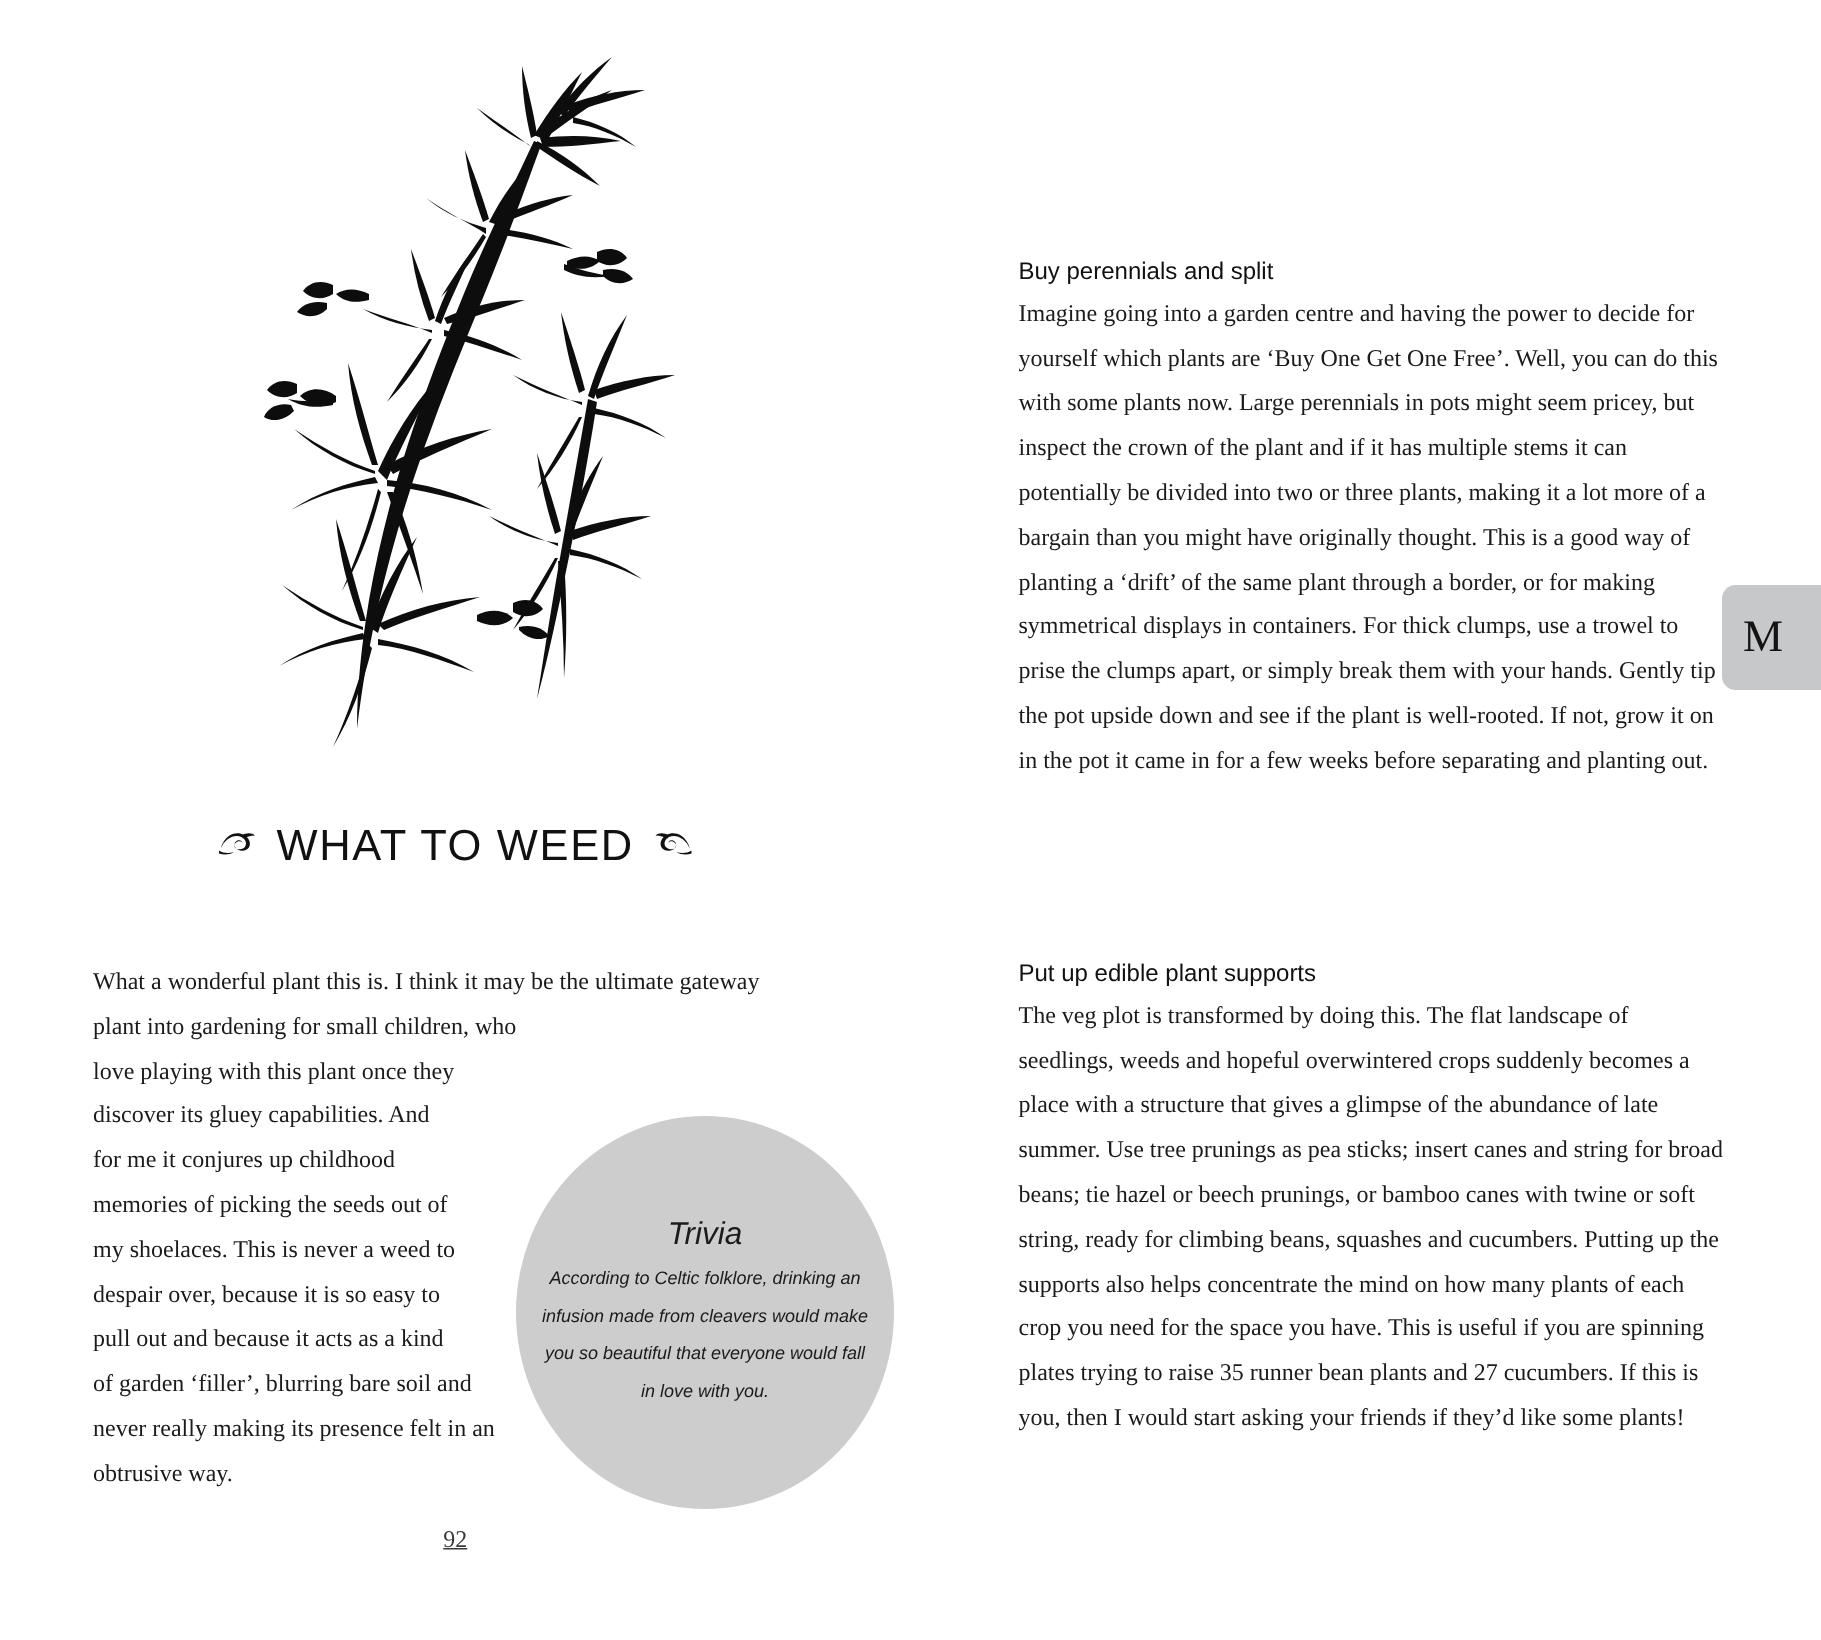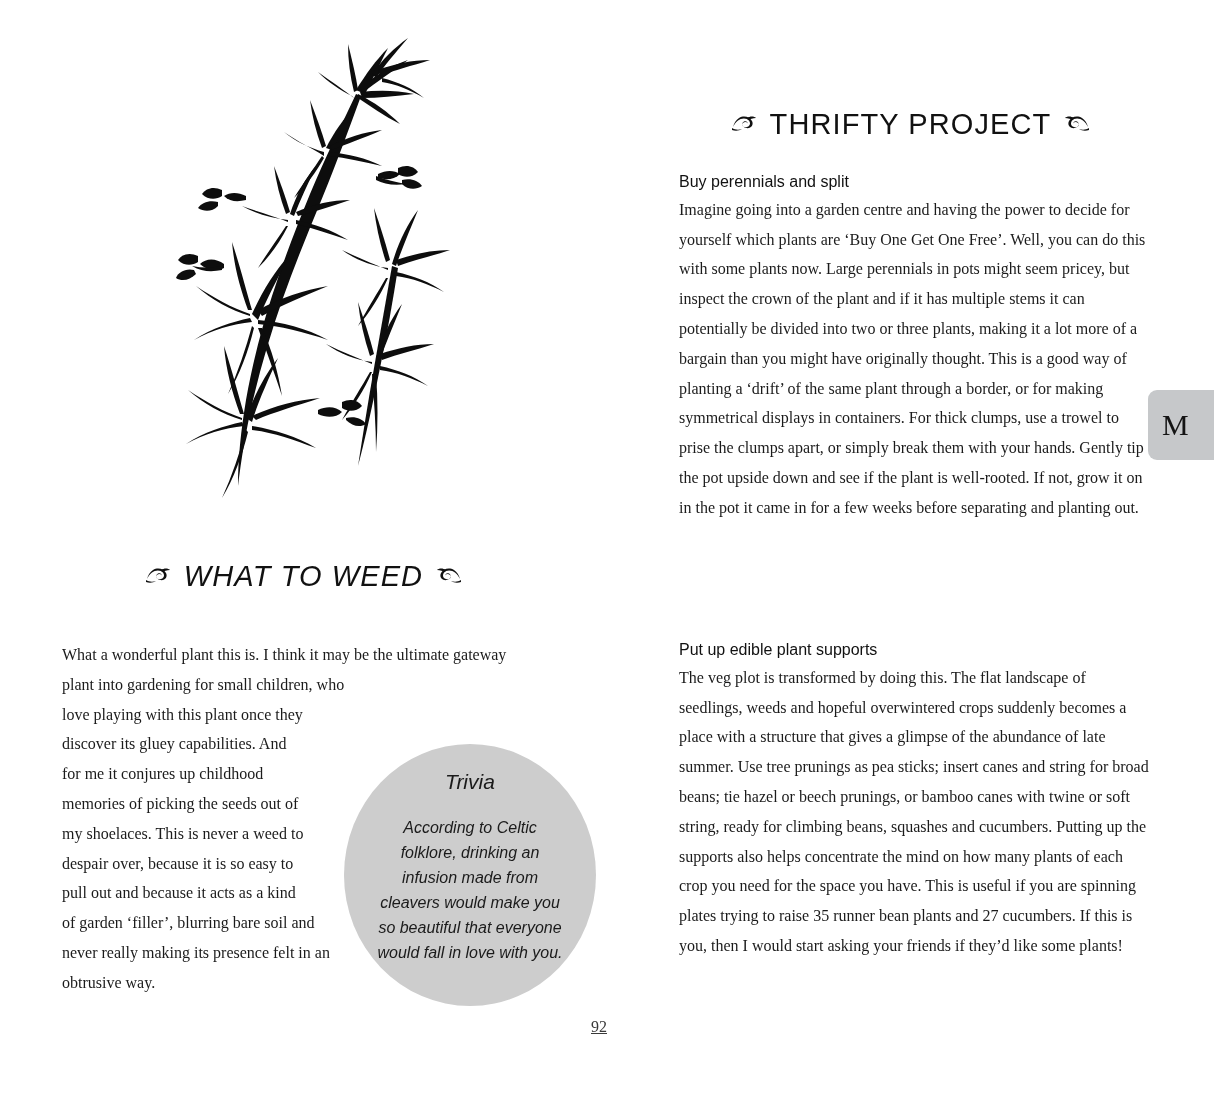--- a/index.html
+++ b/index.html
@@ -60,35 +60,35 @@
     color: #1b1b1b;
     margin: 0;
     text-align: left;
   }
   .folio {
     position: absolute;
     font-family: "Liberation Serif", serif;
     font-size: 16px;
     color: #3a3a3a;
     width: 100%;
-    text-align: right;
+    text-align: center;
     left: 0;
     text-decoration: underline;
   }
 
   
   #thrifty-head  { position: absolute; left: 0; top: 108px; width: 607px; }
   #thrifty-block { position: absolute; left: 72px; top: 172px; width: 472px; }
 
   
   #oddjob-head   { position: absolute; left: 0; top: 580px; width: 607px; }
   #oddjob-block  { position: absolute; left: 72px; top: 640px; width: 472px; }
 
   
-  #weed-head  { position: absolute; left: 0; top: 560px; width: 607px; font-style: italic; }
+  #weed-head  { position: absolute; left: 0; top: 548px; width: 607px; }
   #weed-block { position: absolute; left: 62px; top: 640px; width: 480px; }
 
   
   .wrap-shape {
     float: right;
     width: 262px;
     height: 300px;
     shape-outside: ellipse(131px 150px at 50% 50%);
     -webkit-shape-outside: ellipse(131px 150px at 50% 50%);
     margin-top: 62px;
@@ -118,25 +118,25 @@
     font-style: italic;
     font-size: 21px;
     color: #1b1b1b;
     line-height: 1.25;
     margin-bottom: 3px;
     text-align: center;
   }
   #trivia-circle .trivia-body {
     font-family: "Liberation Sans", sans-serif;
     font-style: italic;
-    font-size: 16px;
+    font-size: 12px;
     line-height: 25px;
     color: #1b1b1b;
     text-align: center;
-    margin: 16px;
+    margin: 0;
   }
 
   
   #index-tab {
     position: absolute;
     left: 1148px;
     top: 390px;
     width: 78px;
     height: 70px;
     background: #c6c8ca;
@@ -289,41 +289,20 @@
     <div id="trivia-circle">
       <div class="trivia-title">Trivia</div>
       <p class="trivia-body">According to Celtic folklore, drinking an infusion made from cleavers would make you so beautiful that everyone would fall in love with you.</p>
     </div>
 
     <div class="folio" style="top:1018px;">92</div>
   </div>
 
   <div class="page page-right">
 
-    <div id="thrifty-head" class="section-head">
-      <span class="flourish left">
-        <svg width="26" height="20" viewBox="0 0 26 20" xmlns="http://www.w3.org/2000/svg">
-          <g fill="#111111">
-            <path d="M2 13 C5 6 11 3 16 5 C20 7 20 12 16 13 C12 14 10 11 12 9 C14 7 17 8 17 10 C17 8 15 6.5 13 7.5 C10 9 11 13 15 14 C20 15 23 11 21 7 C19 3 13 1 8 4 C5 6 3 9 2 13 Z"></path>
-            <path d="M16 4 C19 2 23 2 25 4 C22 4 19 5 17 6 Z"></path>
-            <path d="M1 14 C4 16 8 16 11 15 C8 17 4 17 1 16 Z"></path>
-          </g>
-        </svg>
-      </span>
-      <span class="head-text">THRIFTY PROJECT</span>
-      <span class="flourish right">
-        <svg width="26" height="20" viewBox="0 0 26 20" xmlns="http://www.w3.org/2000/svg">
-          <g fill="#111111">
-            <path d="M2 13 C5 6 11 3 16 5 C20 7 20 12 16 13 C12 14 10 11 12 9 C14 7 17 8 17 10 C17 8 15 6.5 13 7.5 C10 9 11 13 15 14 C20 15 23 11 21 7 C19 3 13 1 8 4 C5 6 3 9 2 13 Z"></path>
-            <path d="M16 4 C19 2 23 2 25 4 C22 4 19 5 17 6 Z"></path>
-            <path d="M1 14 C4 16 8 16 11 15 C8 17 4 17 1 16 Z"></path>
-          </g>
-        </svg>
-      </span>
-    </div>
 
     <div id="thrifty-block">
       <div class="subhead">Buy perennials and split</div>
       <p class="body-text">Imagine going into a garden centre and having the power to decide for yourself which plants are ‘Buy One Get One Free’. Well, you can do this with some plants now. Large perennials in pots might seem pricey, but inspect the crown of the plant and if it has multiple stems it can potentially be divided into two or three plants, making it a lot more of a bargain than you might have originally thought. This is a good way of planting a ‘drift’ of the same plant through a border, or for making symmetrical displays in containers. For thick clumps, use a trowel to prise the clumps apart, or simply break them with your hands. Gently tip the pot upside down and see if the plant is well-rooted. If not, grow it on in the pot it came in for a few weeks before separating and planting out.</p>
     </div>
 
 
     <div id="oddjob-block">
       <div class="subhead">Put up edible plant supports</div>
       <p class="body-text">The veg plot is transformed by doing this. The flat landscape of seedlings, weeds and hopeful overwintered crops suddenly becomes a place with a structure that gives a glimpse of the abundance of late summer. Use tree prunings as pea sticks; insert canes and string for broad beans; tie hazel or beech prunings, or bamboo canes with twine or soft string, ready for climbing beans, squashes and cucumbers. Putting up the supports also helps concentrate the mind on how many plants of each crop you need for the space you have. This is useful if you are spinning plates trying to raise 35 runner bean plants and 27 cucumbers. If this is you, then I would start asking your friends if they’d like some plants!</p>

